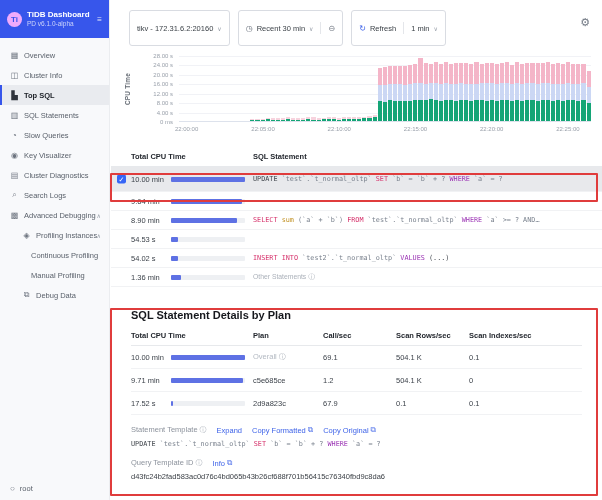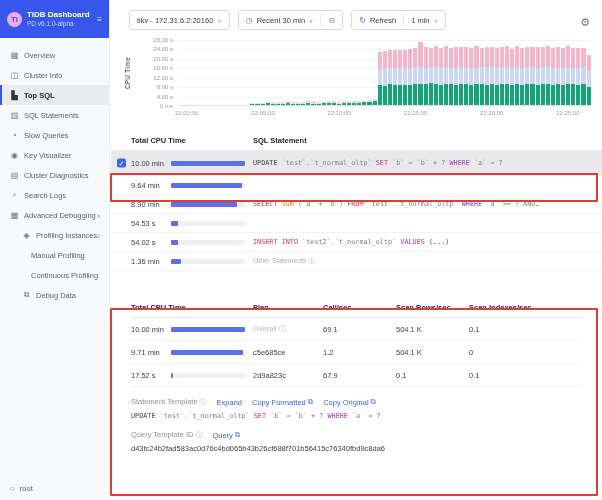--- a/index.html
+++ b/index.html
@@ -23,21 +23,21 @@
   .sb-item.sel .ic { color:#2f343c; }
   .sb-item.sel::before { content:""; position:absolute; left:0; top:0; bottom:0; width:2px; background:#3756eb; }
   .sb-item .caret { position:absolute; right:8px; font-size:6px; color:#9aa1ab; }
   .sb-item.lvl1 { padding-left:22px; }
   .sb-item.lvl2 { padding-left:31px; }
   .sb-user { position:absolute; bottom:7px; left:10px; display:flex; gap:5px; font-size:7.5px; color:#5a616b; align-items:center; }
   .sb-user .ic { font-size:8px; color:#6d747f; }
   
   .main { position:absolute; left:111px; top:0; right:0; bottom:0; background:#fff; }
   .toolbar { display:flex; gap:8px; margin:10px 0 0 18px; align-items:center; }
-  .ctrl { border:1px solid #d9dce2; border-radius:3px; height:20px; display:flex; align-items:center; padding:1px 7px; font-size:7.5px; color:#3c4248; gap:4px; background:#fff; cursor:pointer; }
+  .ctrl { border:1px solid #d9dce2; border-radius:3px; height:20px; display:flex; align-items:center; padding:17px 7px; font-size:7.5px; color:#3c4248; gap:4px; background:#fff; cursor:pointer; }
   .ctrl .vdiv { width:1px; height:12px; background:#e4e6ea; margin:0 3px; }
   .caret-s { font-size:6px; color:#9aa1ab; }
   .tb-icon { font-size:8px; color:#6d747f; }
   .tb-icon.blue { color:#3e63e8; }
   .gear { position:absolute; right:12px; top:16px; font-size:11px; color:#737a85; cursor:pointer; z-index:3; }
   
   .chart { margin:10px 0 0 20px; position:relative; height:88px; }
   .yaxis-title { position:absolute; left:-4px; top:33px; transform:translate(-50%,-50%) rotate(-90deg); transform-origin:center; font-size:6.5px; font-weight:700; color:#666c75; letter-spacing:.2px; }
   .ylabs { position:absolute; left:0; top:0; width:42px; height:66px; }
   .ylabs span { position:absolute; right:0; width:42px; text-align:right; font-size:6px; color:#9aa1ab; }
@@ -128,24 +128,24 @@
         <span class="ic">▩</span>
         <span>Advanced Debugging</span>
         <span class="caret">∧</span>
       </div>
       <div class="sb-item lvl1">
         <span class="ic">◈</span>
         <span>Profiling Instances</span>
         <span class="caret">∧</span>
       </div>
       <div class="sb-item lvl2">
+        <span>Continuous Profiling</span>
+      </div>
+      <div class="sb-item lvl2">
         <span>Manual Profiling</span>
-      </div>
-      <div class="sb-item lvl2">
-        <span>Continuous Profiling</span>
       </div>
       <div class="sb-item lvl1">
         <span class="ic">⧉</span>
         <span>Debug Data</span>
       </div>
     </div>
   <div class="sb-user">
     <span class="ic">○</span>
     <span>root</span>
   </div>
@@ -580,20 +580,21 @@
           <span class="t">1.36 min</span>
           <div class="track">
             <div class="fill" style="width: 13.6%;"></div>
           </div>
         </div>
         <div class="sql"><span class="tk-muted">Other Statements ⓘ</span></div>
       </div>
     </div>
 
   <div class="details-panel" id="details-panel">
+    <div class="d-title">SQL Statement Details by Plan</div>
     <div class="dhead">
       <span>Total CPU Time</span>
       <span>Plan</span>
       <span>Call/sec</span>
       <span>Scan Rows/sec</span>
       <span>Scan Indexes/sec</span>
     </div>
     <div id="details-body">
         <div class="drow">
           <div class="cpu">
@@ -649,21 +650,21 @@
           <span>⧉</span>
         </span>
     </div>
     <div class="stmt-sql" id="stmt-sql"><span class="tk-d">UPDATE</span><span class="tk-i"> `test`.`t_normal_oltp` </span><span class="tk-k">SET</span><span class="tk-i"> `b` = `b` + ? </span><span class="tk-w">WHERE</span><span class="tk-i"> `a` = ?</span></div>
 
     <div class="meta">
       <span>
         <span>Query Template ID</span><span class="inf">ⓘ</span>
       </span>
       <span class="link">
-          <span>Query</span>
+          <span>Info</span>
           <span>⧉</span>
         </span>
     </div>
     <div class="hash">d43fc24b2fad583ac0d76c4bd065b43b26cf688f701b56415c76340fbd9c8da6</div>
   </div>
 </div>
 
 <div class="rbox" id="rbox1" style="top: 173px; height: 29px;"></div>
 <div class="rbox" id="rbox2" style="top: 308px; height: 188px;"></div>
 

